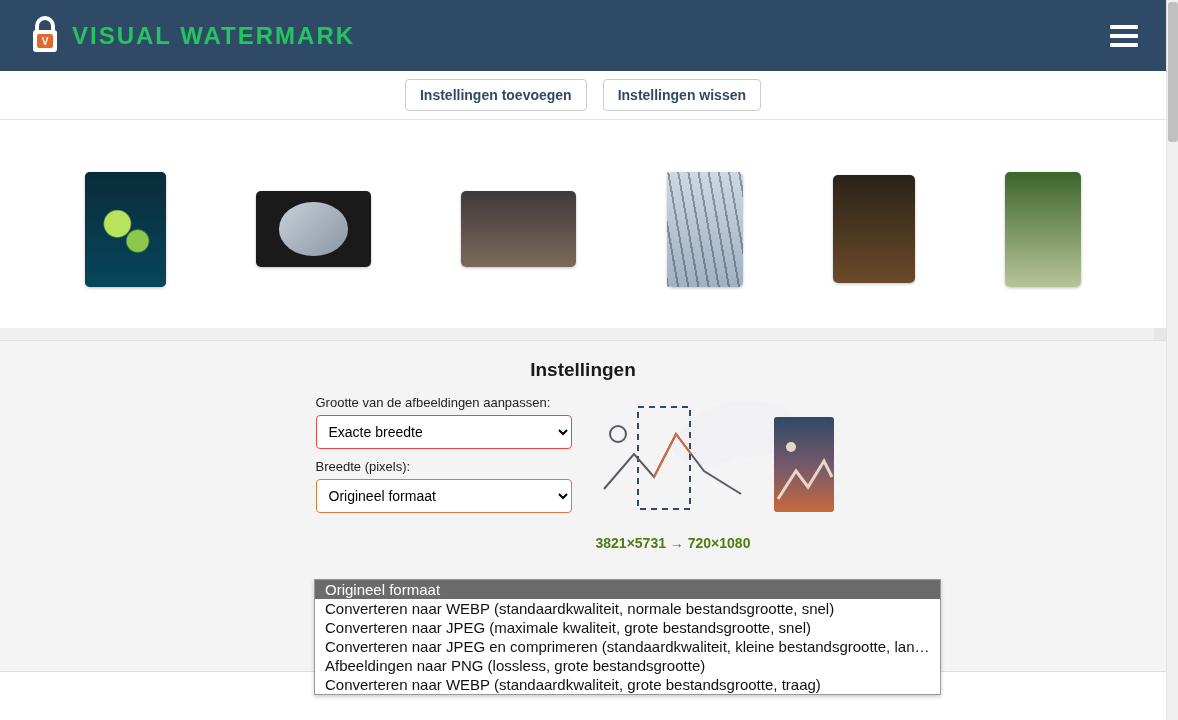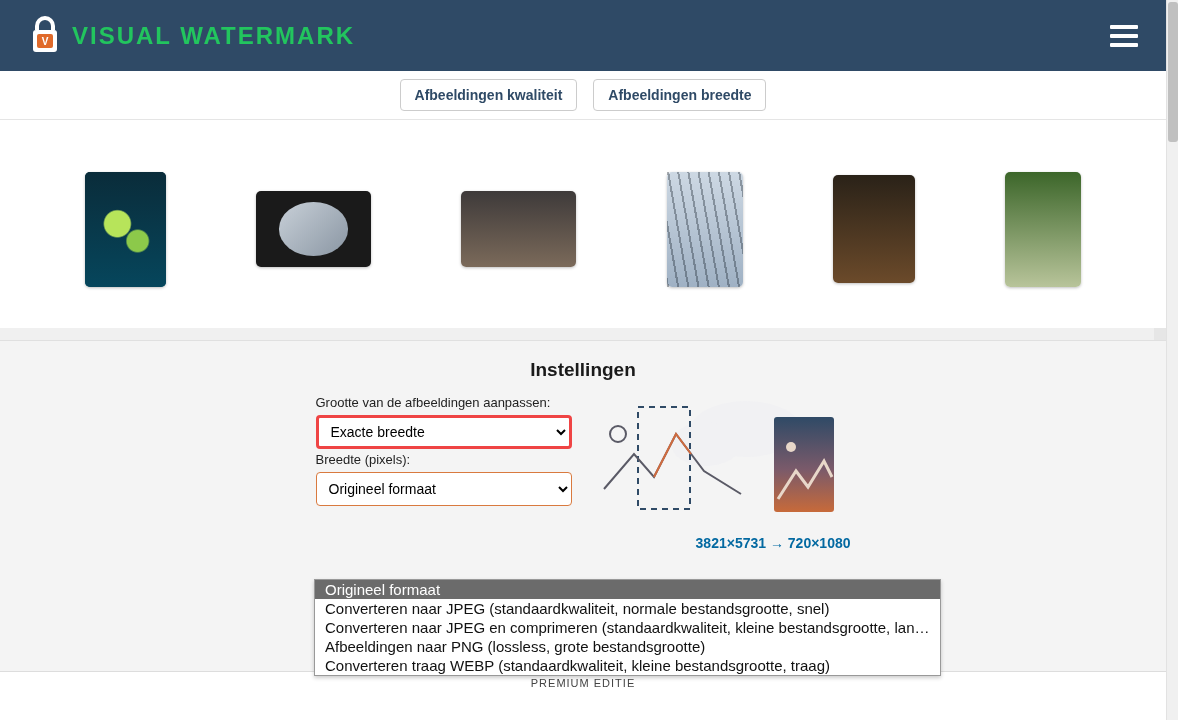--- a/index.html
+++ b/index.html
@@ -27,28 +27,28 @@
   .thumb.t4 { width:76px; height:115px; background:linear-gradient(#cdd8e3,#9fb1c4); position:relative;}
   .thumb.t4::after{content:"";position:absolute;inset:0;background:repeating-linear-gradient(80deg,rgba(20,30,40,.35) 0 2px,transparent 2px 10px);}
   .thumb.t5 { width:82px; height:108px; background:linear-gradient(#2a2218,#6b4a2a);}
   .thumb.t6 { width:76px; height:115px; background:linear-gradient(#3c662a,#b8c49a);}
   .thumbs-scroll-h { position:absolute; bottom:0; left:0; right:0; height:12px; background:#f0f0f0;}
   .thumbs-scroll-h .corner { position:absolute; right:0; top:0; width:12px; height:12px; background:#e6e6e6;}
   .settings { background:#f4f4f4; border-top:1px solid #e0e0e0; padding: 18px 0 0 0; height: 354px; position:relative;}
   .settings h2 { text-align:center; font-size:19px; font-weight:800; color:#1a1a1a; margin-bottom:14px;}
   .settings-body { display:flex; justify-content:center; gap:24px; padding:0 20px;}
   .settings-left { width: 256px; }
-  .form-label { font-size:13px; color:#222; margin-bottom:5px; margin-top:3px; display:block;}
+  .form-label { font-size:13px; color:#222; margin-bottom:5px; margin-top:10px; display:block;}
   .form-label:first-child{margin-top:0;}
-  select.form-control, input.form-control { width:100%; height:34px; border:3px solid #ef4444; border-radius:4px; padding: 0 8px; font-size:14px; background:#fff; }
+  select.form-control, input.form-control { width:100%; height:34px; border:1px solid #ef4444; border-radius:4px; padding: 0 8px; font-size:14px; background:#fff; }
   select.form-control.active-orange { border:1px solid #d97a3f; }
   .settings-right { width: 255px; padding-top:4px; position:relative;}
   .diagram { width:255px; height:130px; position:relative;}
   .diagram svg { width:100%; height:100%;}
-  .dim-text { text-align:right; font-size:14px; font-weight:700; color:#0369a1; margin-top:6px;}
+  .dim-text { text-align:left; font-size:14px; font-weight:700; color:#4d7c0f; margin-top:6px;}
   .dropdown-open { position:absolute; left:316px; top:578px; width:627px; background:#fff; border:1px solid #999; box-shadow:0 2px 4px rgba(0,0,0,.2); z-index:50;}
   .dropdown-open .opt { padding:1px 10px; font-size:15px; color:#111; white-space:nowrap; overflow:hidden; text-overflow:ellipsis;}
   .dropdown-open .opt.selected { background:#6b6b6b; color:#fff;}
   .footer { position:absolute; bottom:0; left:0; right:0; height:23px; border-top:1px solid #ddd; background:#fff; text-align:center; font-size:11px; letter-spacing:1px; color:#444; line-height:23px;}
 </style>
 </head>
 <body>
 
 <div class="viewport">
 
@@ -65,22 +65,22 @@
       <div class="logo-text">VISUAL WATERMARK</div>
     </div>
     <div class="menu-icon">
       <div></div>
         <div></div>
         <div></div>
     </div>
   </div>
 
   <div class="toolbar">
-    <button class="btn-outline">Afbeeldingen kwaliteit</button>
-    <button class="btn-outline">Afbeeldingen breedte</button>
+    <button class="btn-outline">Instellingen toevoegen</button>
+    <button class="btn-outline">Instellingen wissen</button>
   </div>
 
   <div class="thumbs-area">
     <div class="thumbs-row">
       <div class="thumb t1"></div>
       <div class="thumb t2"></div>
       <div class="thumb t3"></div>
       <div class="thumb t4"></div>
       <div class="thumb t5"></div>
       <div class="thumb t6"></div>
@@ -131,24 +131,25 @@
             <circle cx="195" cy="48" r="5" fill="#e8d7c9"></circle>
             <polyline points="182,100 200,72 212,88 228,62 236,78" fill="none" stroke="#e8d7c9" stroke-width="3"></polyline>
           </svg>
         </div>
         <div class="dim-text">3821×5731 → 720×1080</div>
       </div>
     </div>
 
     <div class="dropdown-open" style="position:absolute; left:314px; top:238px;">
       <div class="opt selected">Origineel formaat</div>
-      <div class="opt">Converteren naar JPEG (standaardkwaliteit, normale bestandsgrootte, snel)</div>
+      <div class="opt">Converteren naar WEBP (standaardkwaliteit, normale bestandsgrootte, snel)</div>
+      <div class="opt">Converteren naar JPEG (maximale kwaliteit, grote bestandsgrootte, snel)</div>
       <div class="opt">Converteren naar JPEG en comprimeren (standaardkwaliteit, kleine bestandsgrootte, langzaam)</div>
       <div class="opt">Afbeeldingen naar PNG (lossless, grote bestandsgrootte)</div>
-      <div class="opt">Converteren traag WEBP (standaardkwaliteit, kleine bestandsgrootte, traag)</div>
+      <div class="opt">Converteren naar WEBP (standaardkwaliteit, grote bestandsgrootte, traag)</div>
     </div>
 
     <div class="footer">
       <span>PREMIUM EDITIE</span>
     </div>
   </div>
 
 </div>
 
 <div class="scrollbar-v">

